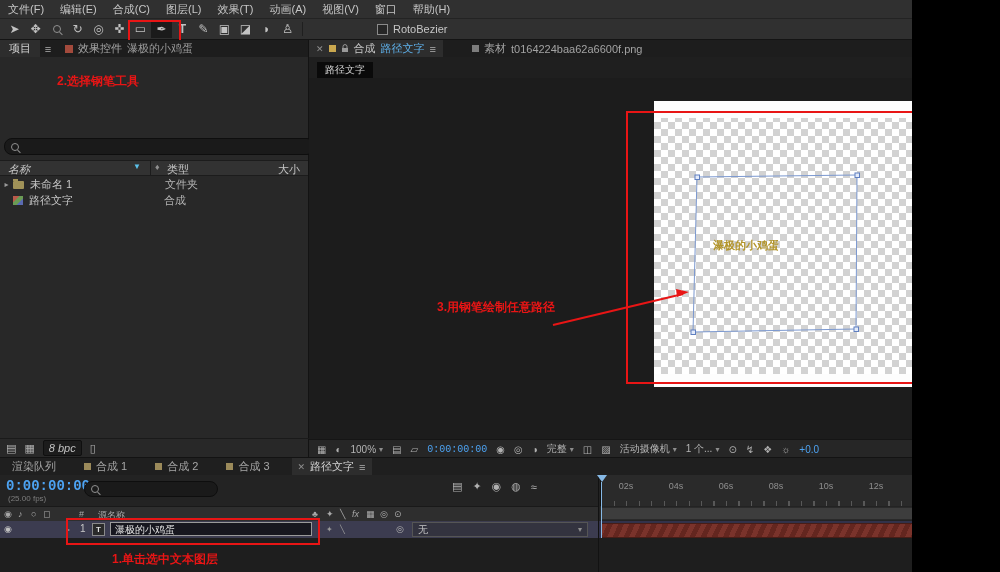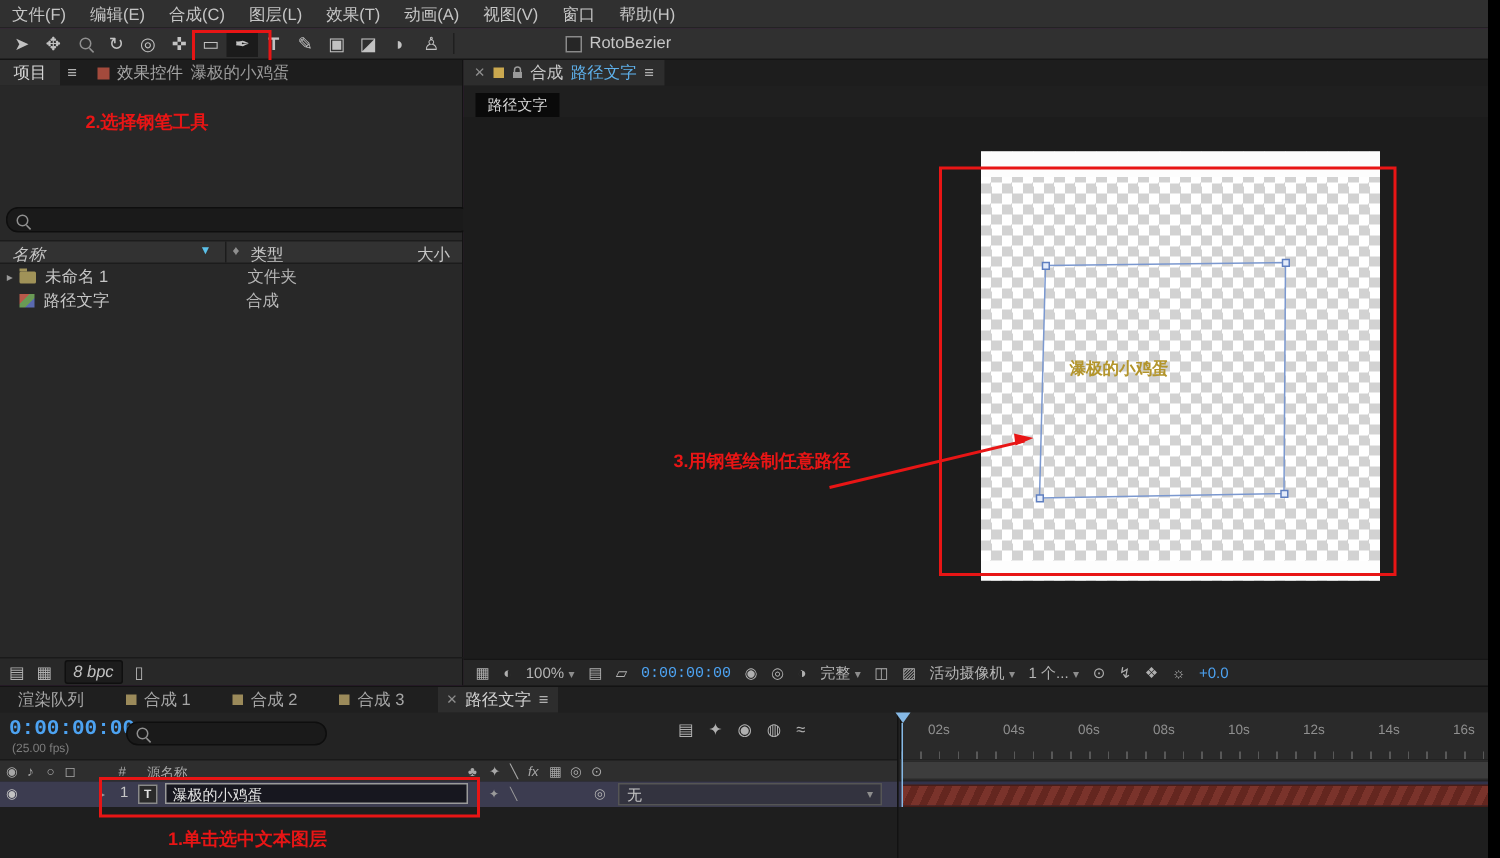--- a/index.html
+++ b/index.html
@@ -1,16 +1,16 @@
 <!DOCTYPE html>
 <html><head>
 <meta charset="utf-8">
 <style>
   html,body{margin:0;padding:0;background:#000;}
-  #app{position:relative;width:992px;height:572px;background:#701a75;overflow:hidden;
+  #app{position:relative;width:912px;height:572px;background:#0ea5e9;overflow:hidden;
        font-family:"Liberation Sans","DejaVu Sans",sans-serif;font-size:11px;color:#c6c6c6;cursor:default;}
   .abs{position:absolute;}
   .flex{display:flex;align-items:center;}
   .ico{display:inline-block;text-align:center;color:#b0b0b0;}
   .dim{color:#9a9a9a;}
   .caret{color:#8d8d8d;font-size:8px;margin-left:3px;}
   
   #menubar{left:0;top:0;width:1000px;height:18px;background:#303030;display:flex;align-items:center;gap:16px;
            padding-left:8px;border-bottom:1px solid #232323;}
   #toolbar{left:0;top:19px;width:1000px;height:20px;background:#303030;display:flex;align-items:center;
@@ -163,20 +163,25 @@
         <span class="ico" style="font-size:9px;color:#8f8f8f;">✕</span>
         <span class="sqico" style="background:#caa84f;width:7px;height:7px;"></span>
         <svg width="8" height="9" viewBox="0 0 8 9">
             <path d="M2 4 V2.6 a2 2 0 0 1 4 0 V4" fill="none" stroke="#9a9a9a"></path>
             <rect x="1" y="4" width="6" height="4" fill="#9a9a9a"></rect>
           </svg>
         <span>合成</span>
         <span style="color:#5eb0ea;">路径文字</span>
         <span class="ico">≡</span>
       </div>
+      <div class="vtab">
+        <span class="sqico" style="background:#7d7d7d;width:7px;height:7px;"></span>
+        <span>素材</span>
+        <span>t0164224baa62a6600f.png</span>
+      </div>
     </div>
 
     <div class="vchip">路径文字</div>
 
     <div class="vcanvas">
 
       <div class="pngimg">
         <div class="pngstrip" style="top:0;height:17px;"></div>
         <div class="pngstrip" style="bottom:0;height:13px;"></div>
       </div>
@@ -190,21 +195,21 @@
       </svg>
 
       <div class="abs" style="left:404px;top:160px;color:#b3952c;font-weight:bold;">瀑极的小鸡蛋</div>
 
       <div class="abs" style="left:317px;top:33px;width:301px;height:269px;border:2px solid #e81515;"></div>
 
       <svg class="abs" style="left:238px;top:203px;" width="152" height="52">
         <line x1="6" y1="44" x2="136" y2="13" stroke="#e81515" stroke-width="2"></line>
         <polygon points="142,11 130,16 129,8" fill="#e81515"></polygon>
       </svg>
-      <div class="abs redline" style="left:128px;top:221px;margin-left:12px;">3.用钢笔绘制任意路径</div>
+      <div class="abs redline" style="left:128px;top:221px;">3.用钢笔绘制任意路径</div>
     </div>
 
     <div class="vbar">
       <span class="ico">▦</span>
       <span class="ico">◐</span>
       <span class="flex">
         <span>100%</span>
           <span class="caret">▾</span>
       </span>
       <span class="ico">▤</span>

